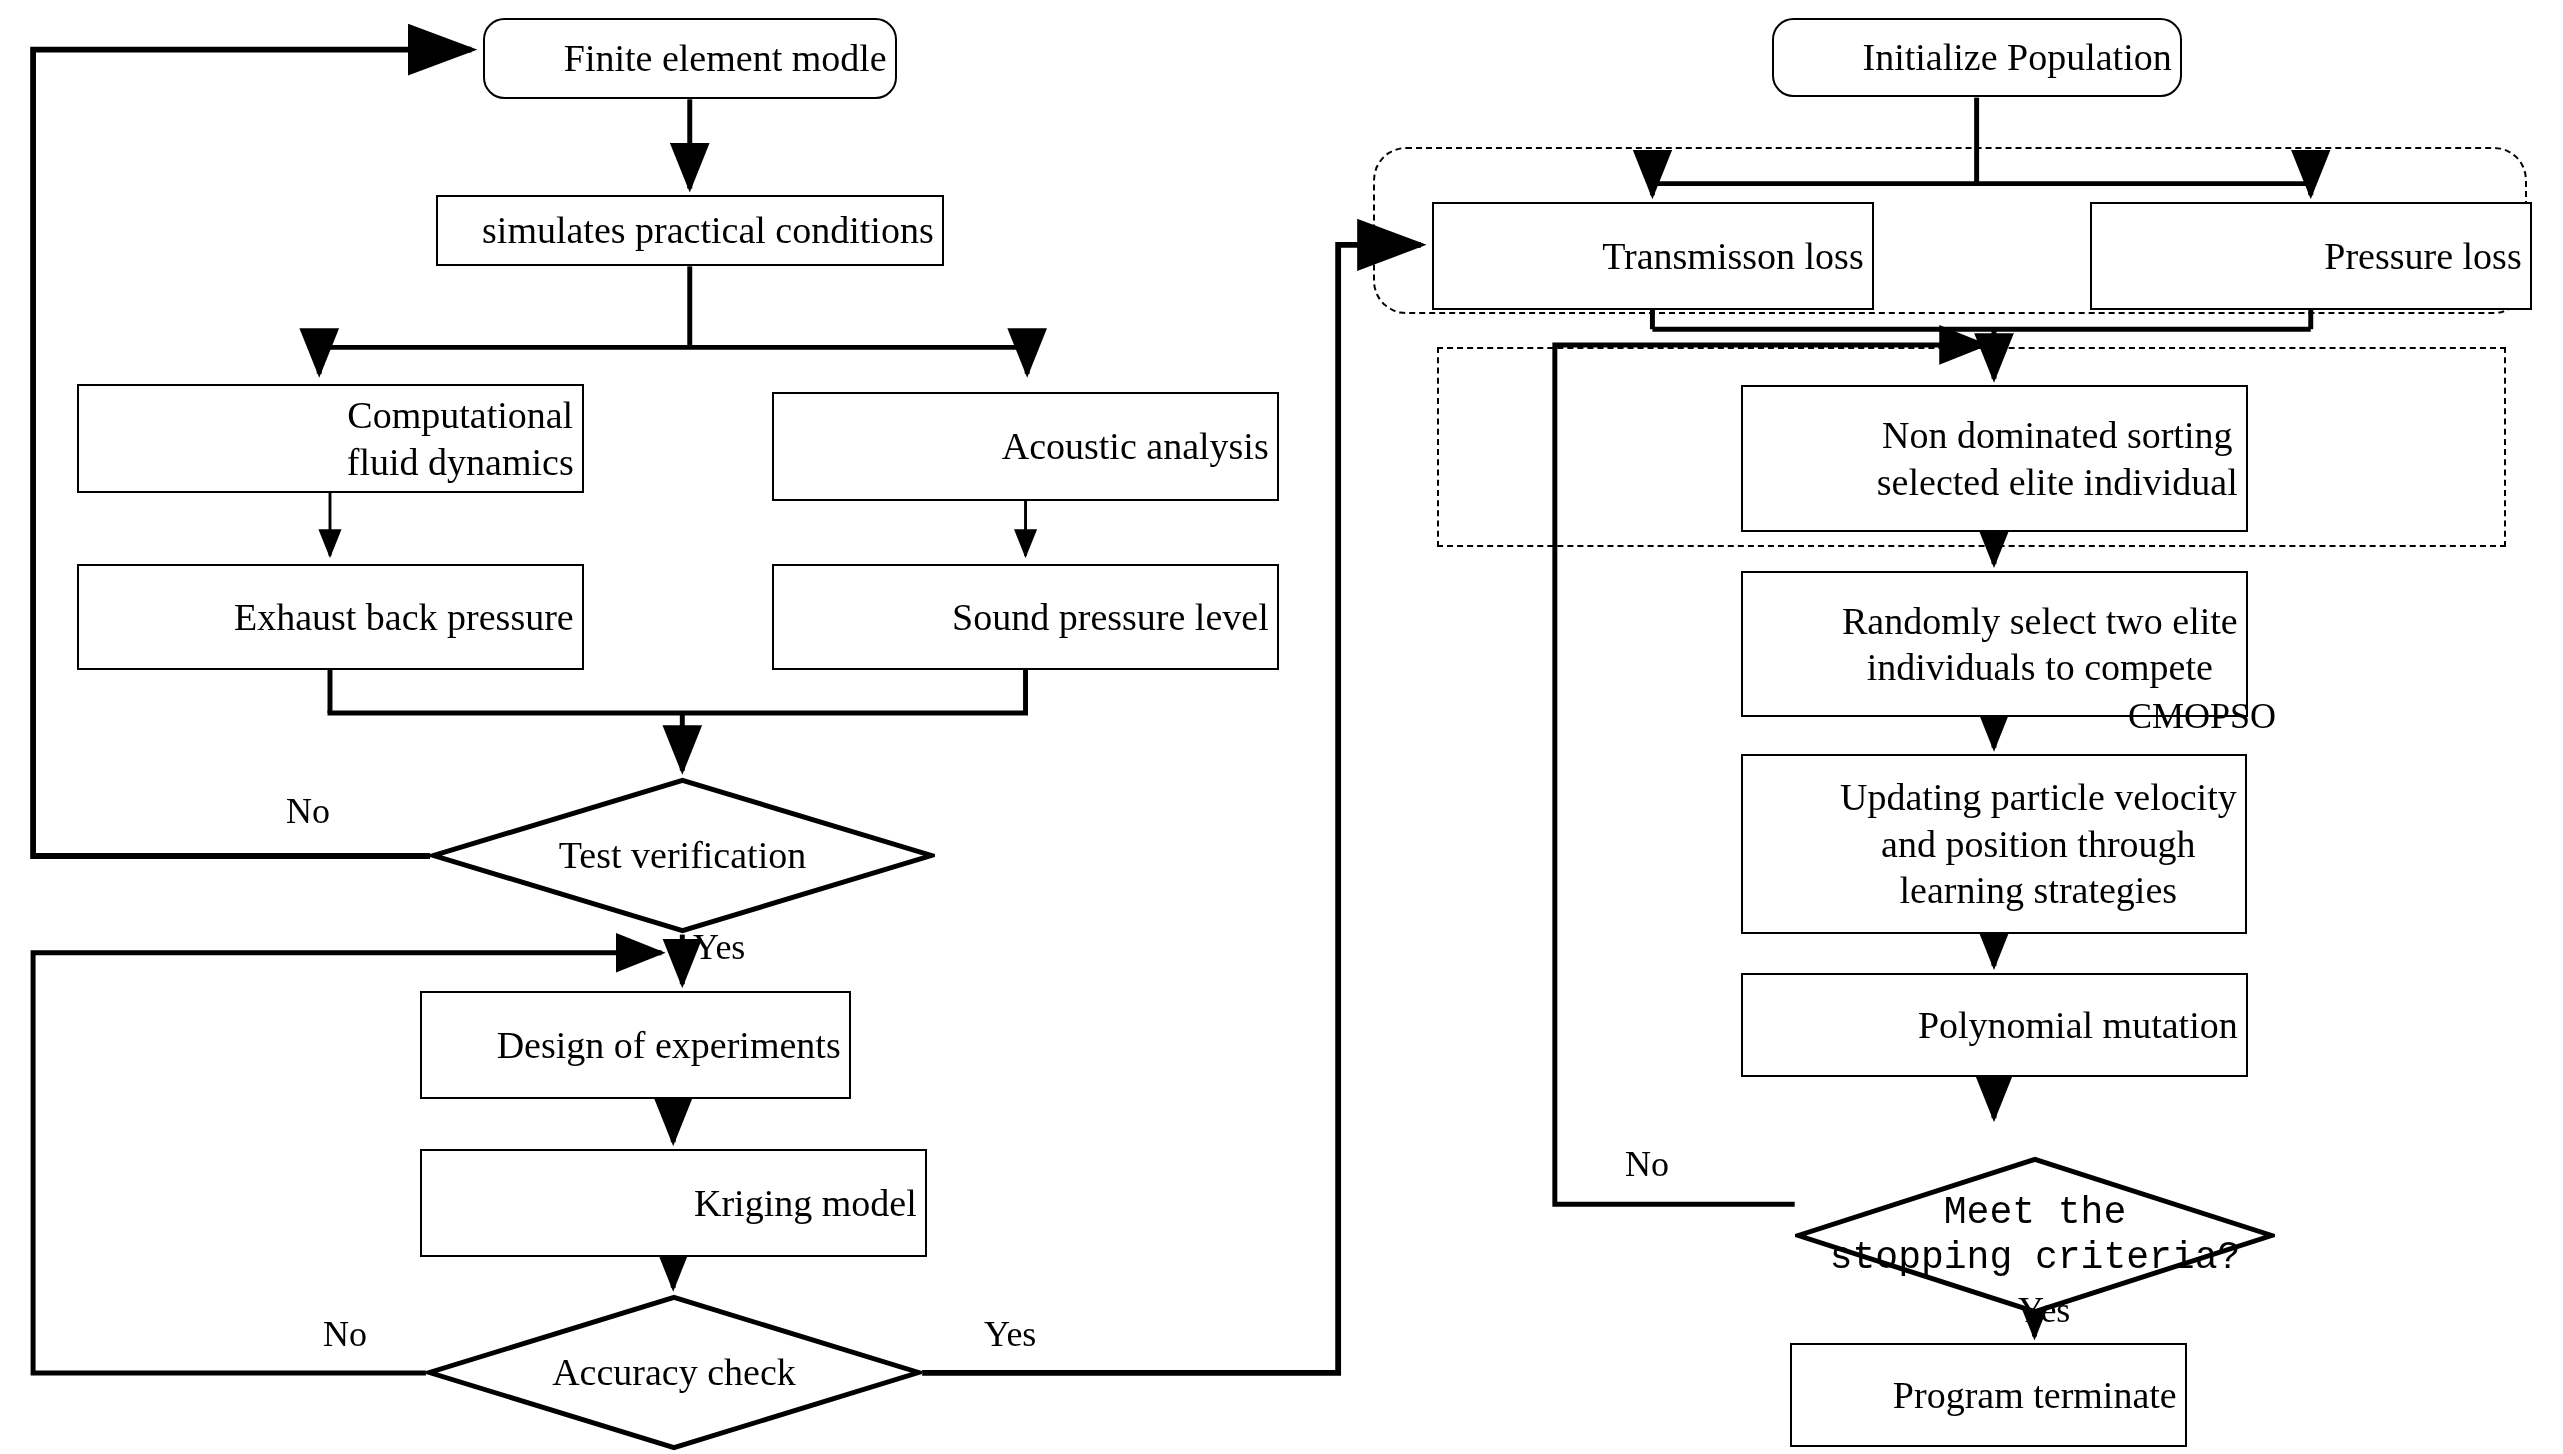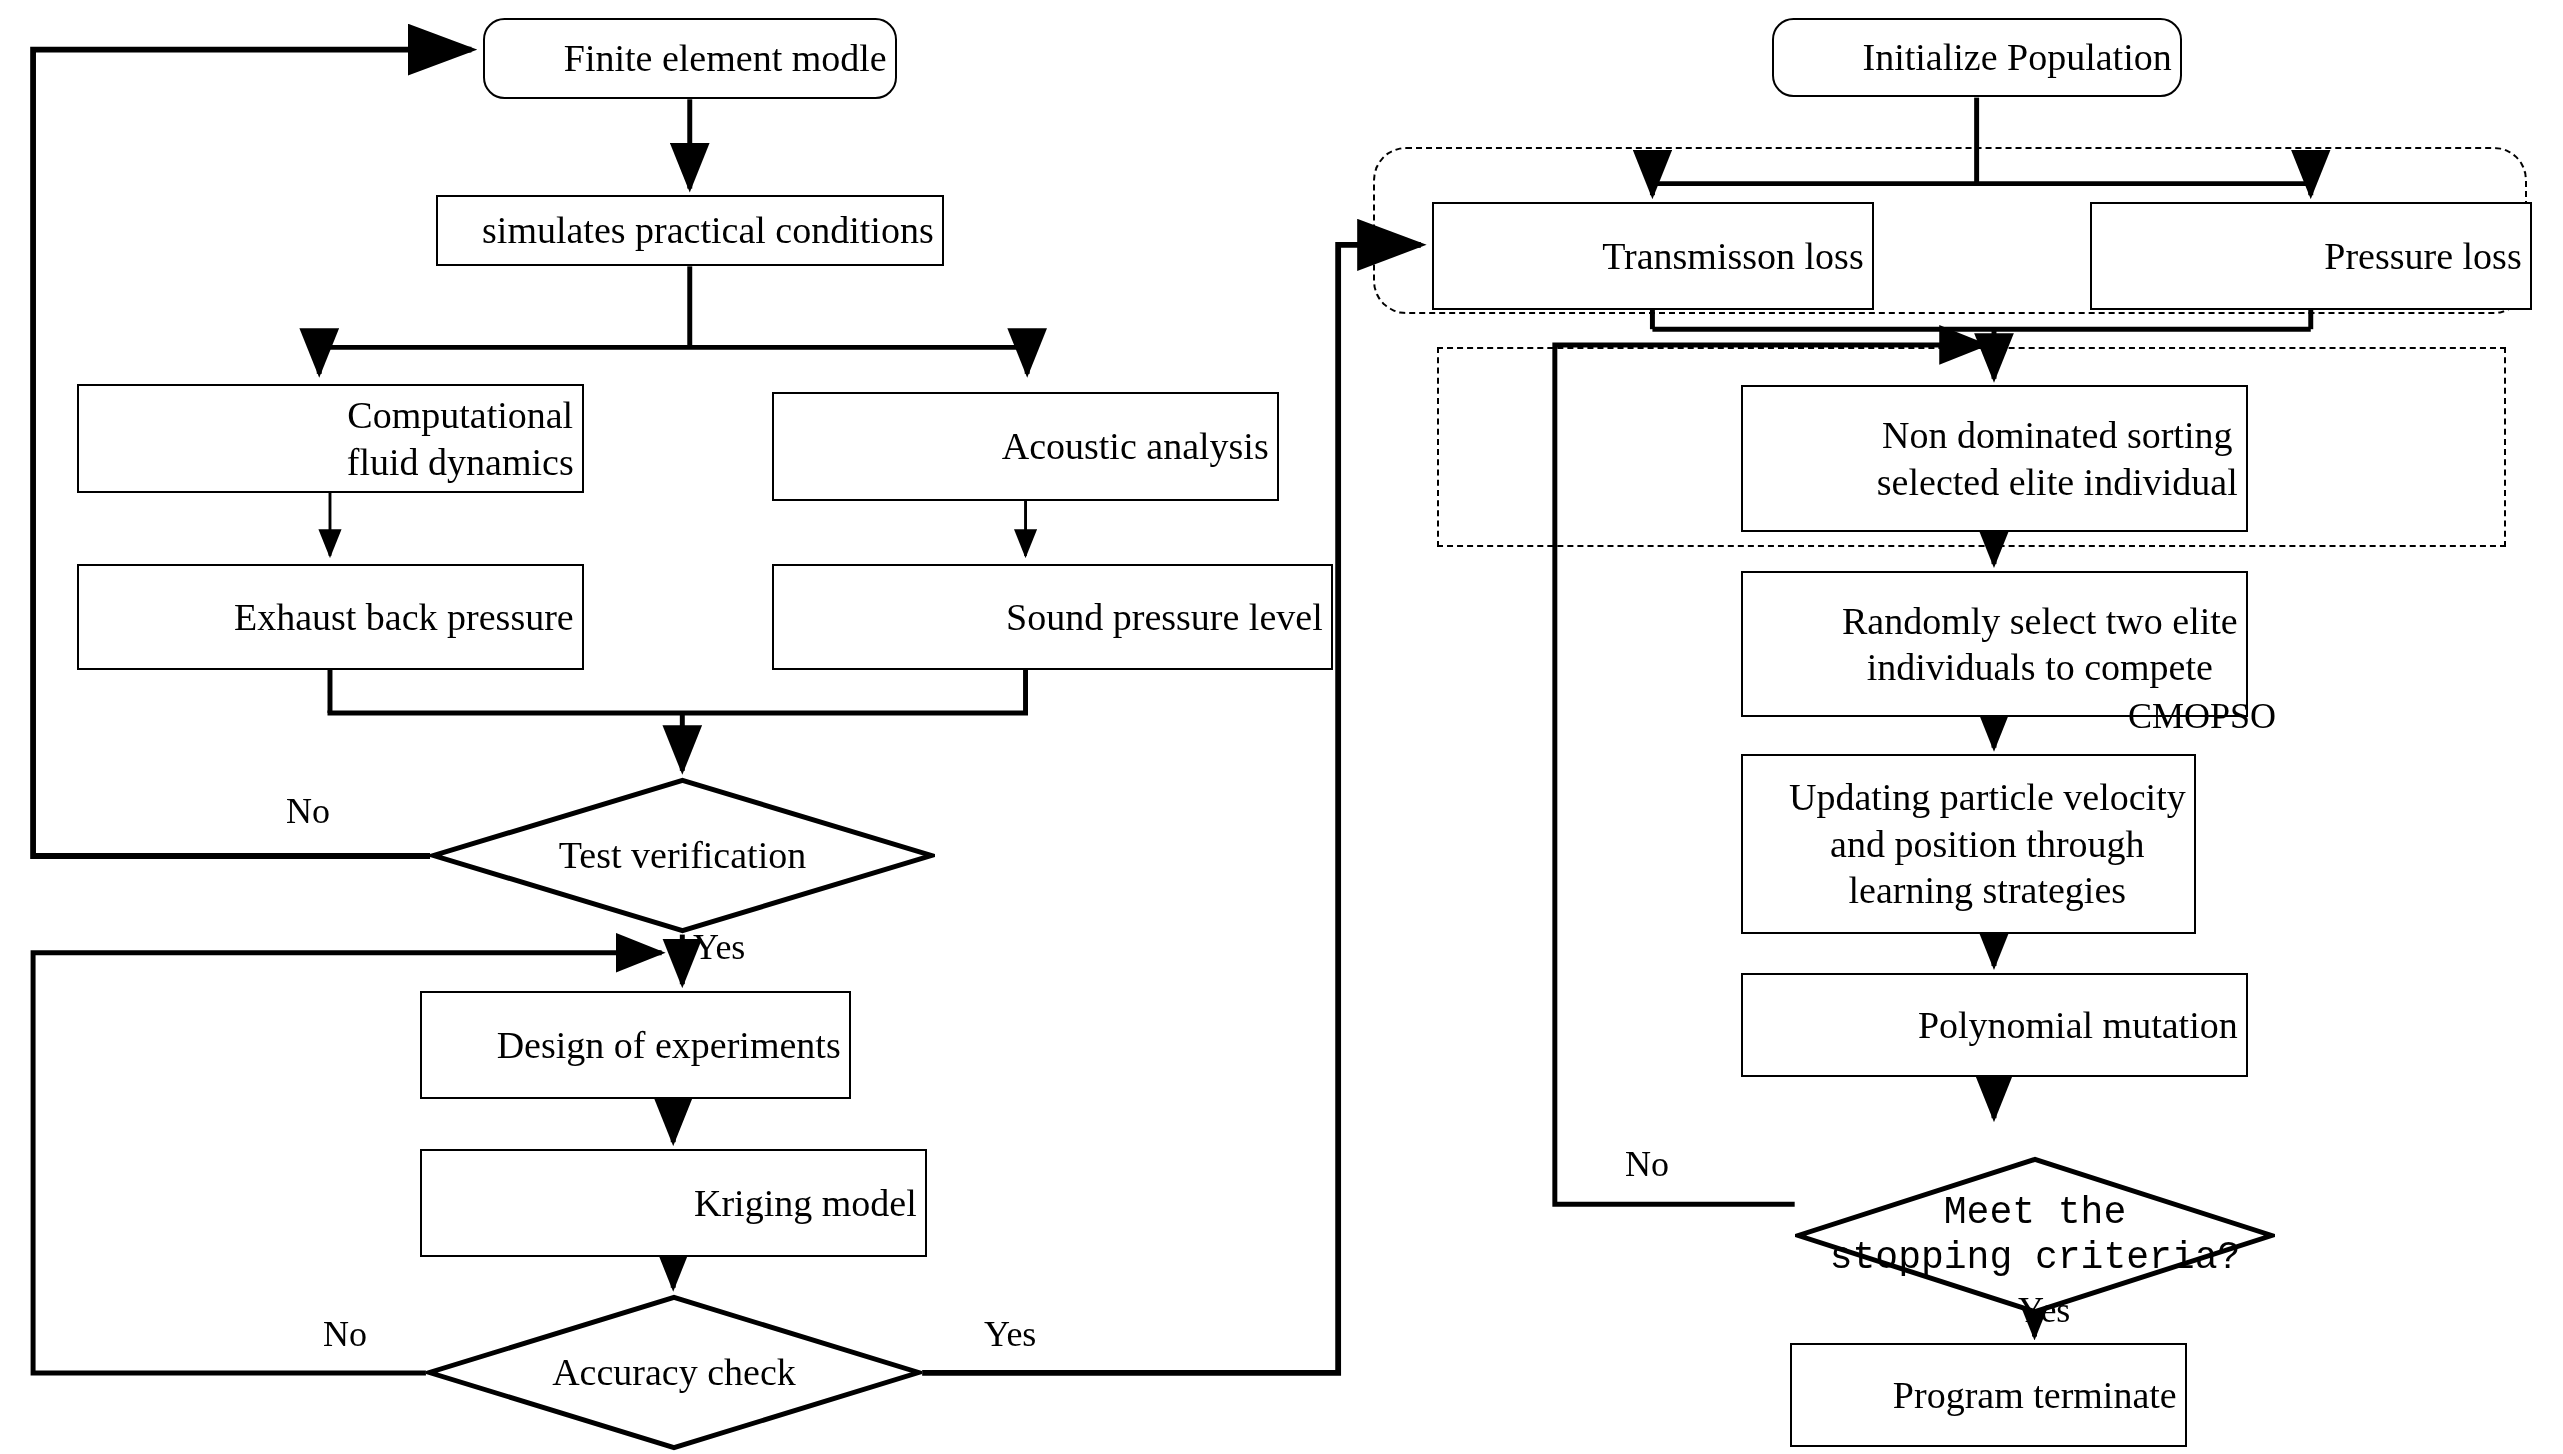--- a/index.html
+++ b/index.html
@@ -152,21 +152,21 @@
   </div>
 
   <div class="node fs-46" style="left:772px; top:384px; width:507px; height:109px;margin-top:8px;">
     <span>Acoustic analysis</span>
   </div>
 
   <div class="node fs-46" style="left:77px; top:564px; width:507px; height:106px;">
     <span>Exhaust back pressure</span>
   </div>
 
-  <div class="node fs-46" style="left:772px; top:564px; width:561px; height:106px;">
+  <div class="node fs-46" style="left:772px; top:564px; width:507px; height:106px;">
     <span>Sound pressure level</span>
   </div>
 
   <div class="diamond" style="left:430px; top:777px; width:505px; height:157px;">
     <svg width="505" height="157" viewBox="0 0 610 190" xmlns="http://www.w3.org/2000/svg">
       <polygon points="305,4 606,95 305,186 4,95" fill="#ffffff" stroke="#000000" stroke-width="6"></polygon>
     </svg>
     <div class="dlabel fs-46">Test verification</div>
   </div>
 
@@ -205,21 +205,21 @@
   <div class="node fs-46" style="left:1741px; top:385px; width:507px; height:147px;">
     <span>Non dominated sorting
 selected elite individual</span>
   </div>
 
   <div class="node fs-46" style="left:1741px; top:571px; width:507px; height:146px;">
     <span>Randomly select two elite
 individuals to compete</span>
   </div>
 
-  <div class="node fs-46" style="left:1741px; top:754px; width:455px; height:180px;">
+  <div class="node fs-46" style="left:1741px; top:754px; width:506px; height:180px;">
     <span>Updating particle velocity
 and position through
 learning strategies</span>
   </div>
 
   <div class="node fs-46" style="left:1741px; top:973px; width:507px; height:104px;">
     <span>Polynomial mutation</span>
   </div>
 
   <div class="diamond" style="left:1795px; top:1156px; width:480px; height:159px;font-family:Liberation Mono, monospace;">

